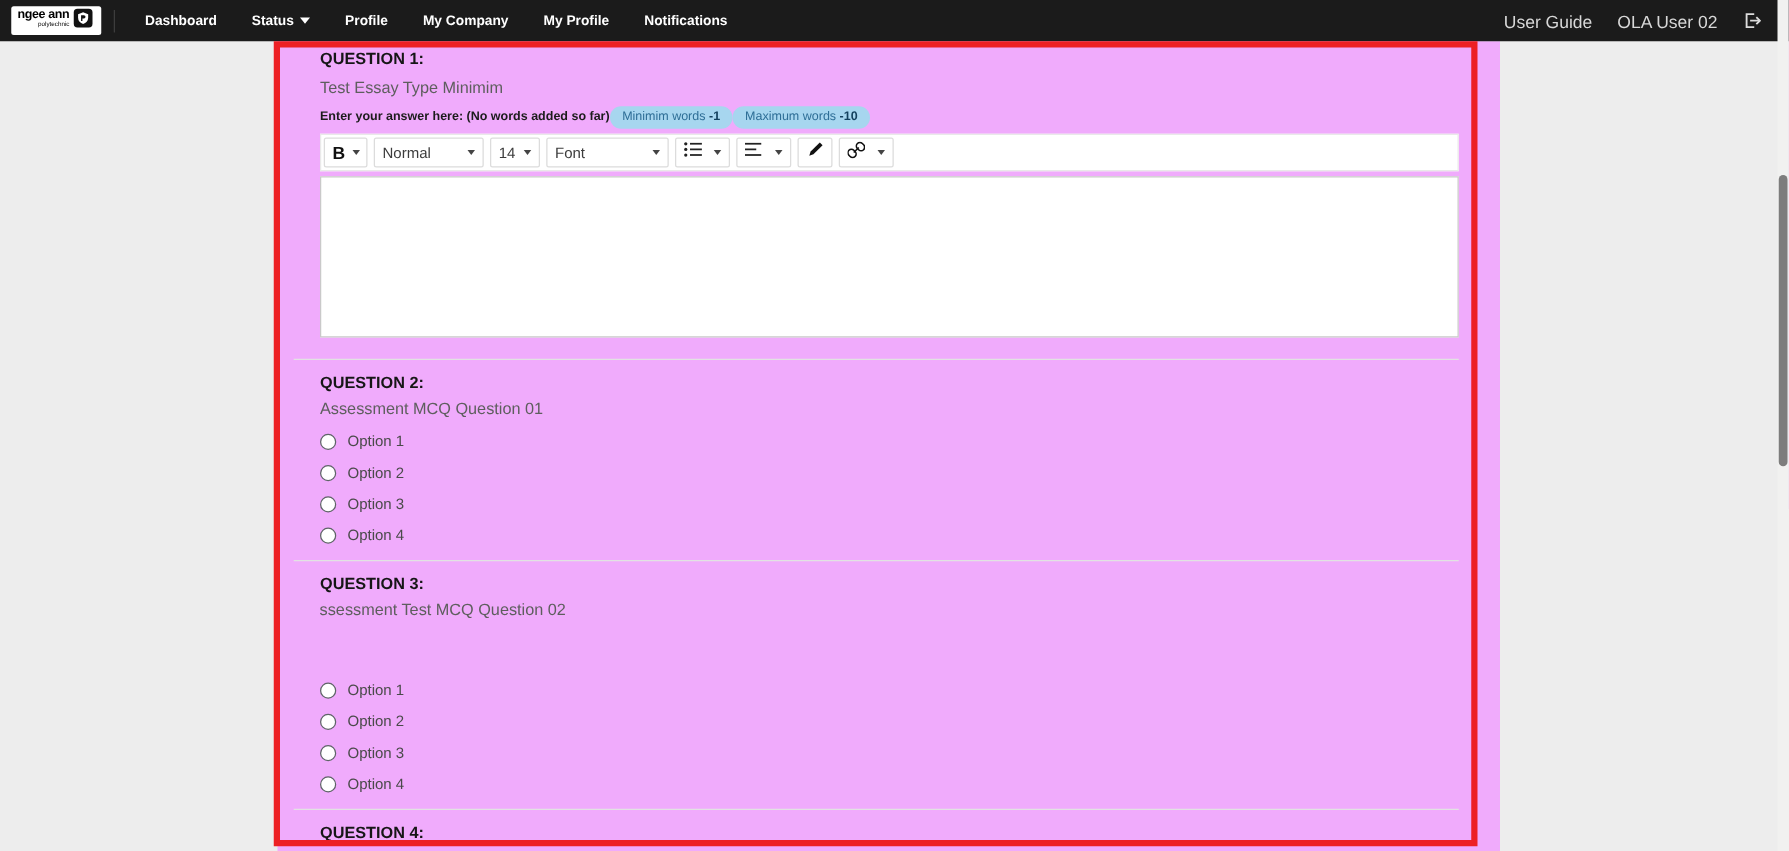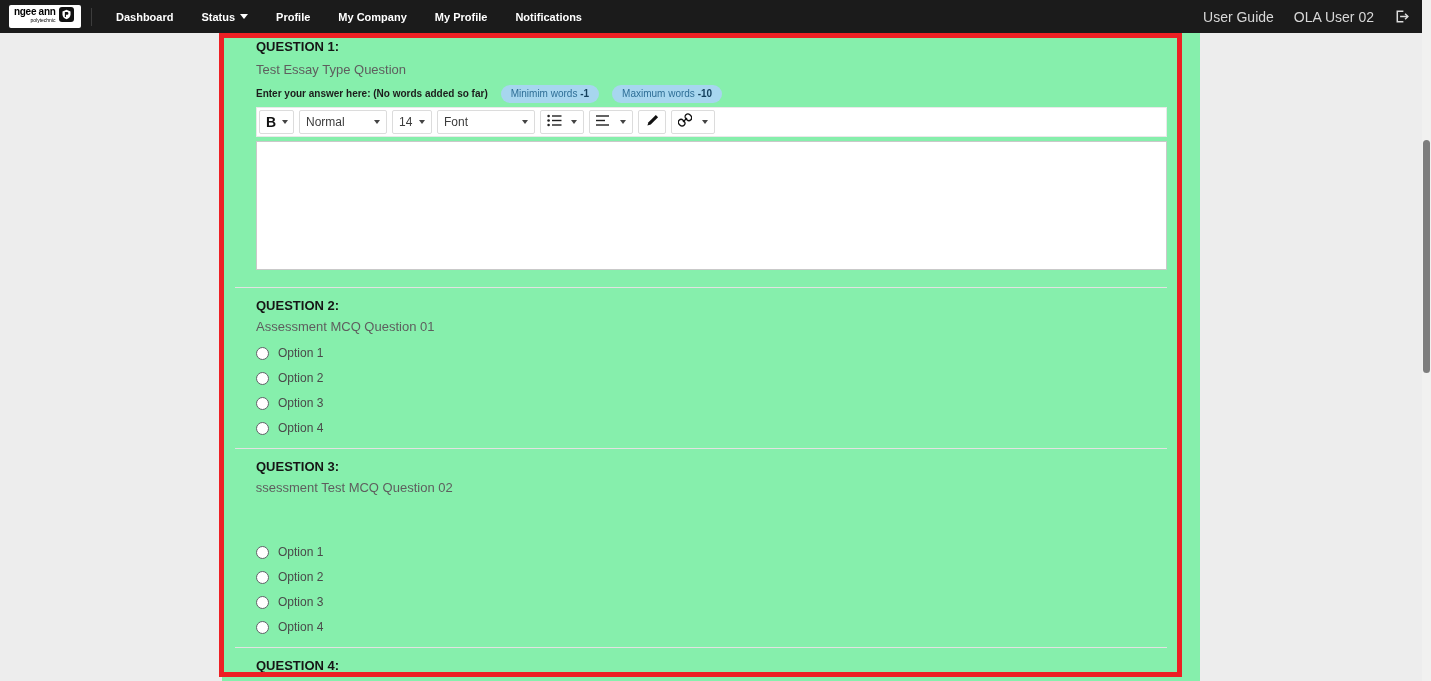--- a/index.html
+++ b/index.html
@@ -40,32 +40,32 @@
   .nav-right {
     margin-left: auto; margin-right: 22px;
     display: flex; align-items: center; gap: 20px;
   }
   .nav-right-link { color: #d8d8d8; font-size: 14px; font-weight: 400; cursor: pointer; white-space: nowrap; }
   .logout-btn { cursor: pointer; display: flex; align-items: center; }
 
   
   .main-panel {
     position: absolute; left: 222px; top: 33px; width: 978px; height: 648px;
-    background: #86efac;
+    background: #f0abfc;
   }
   .annotation-rect {
     position: absolute; left: 219px; top: 33px; width: 963px; height: 644px;
     border: 5px solid #ed2024; pointer-events: none; z-index: 40;
   }
   .content { padding: 7px 34px 0 34px; }
 
   .q-heading { font-size: 13px; line-height: 14px; font-weight: 700; color: #161616; }
   .q-text { font-size: 13px; line-height: 14px; color: #5e5e5e; margin-top: 9px; }
 
-  .answer-row { margin-top: 8px; height: 17px; display: flex; align-items: center; gap: 13px; }
+  .answer-row { margin-top: 8px; height: 17px; display: flex; align-items: center; gap: 0; }
   .answer-label { font-size: 10px; font-weight: 700; color: #1c1c1c; }
   .badge {
     background: #a7d6ef; border-radius: 9px; padding: 3px 10px 4px 10px;
     font-size: 10px; color: #2e6e96; font-weight: 400; white-space: nowrap;
   }
   .badge b { color: #14415e; font-weight: 700; }
 
   
   .ql-toolbar {
     margin-top: 5px; width: 911px; height: 30px; border: 1px solid #e9e9e9;
@@ -170,21 +170,21 @@
           <path d="M11.8 5l3 3-3 3" fill="none" stroke="#dcdcdc" stroke-width="1.6"></path>
         </svg>
     </span>
   </div>
 </div>
 
 <div class="main-panel">
   <div class="content">
 
     <div class="q-heading">QUESTION 1:</div>
-    <div class="q-text">Test Essay Type Question</div>
+    <div class="q-text">Test Essay Type Minimim</div>
     <div class="answer-row">
       <span class="answer-label">Enter your answer here: (No words added so far)</span>
       <span class="badge"><span>Minimim words </span><b>-1</b></span>
       <span class="badge"><span>Maximum words </span><b>-10</b></span>
     </div>
 
     <div class="ql-toolbar">
       <div class="tb w-bold">
         <span class="bold-lbl">B</span>
         <span class="tb-caret"></span>

